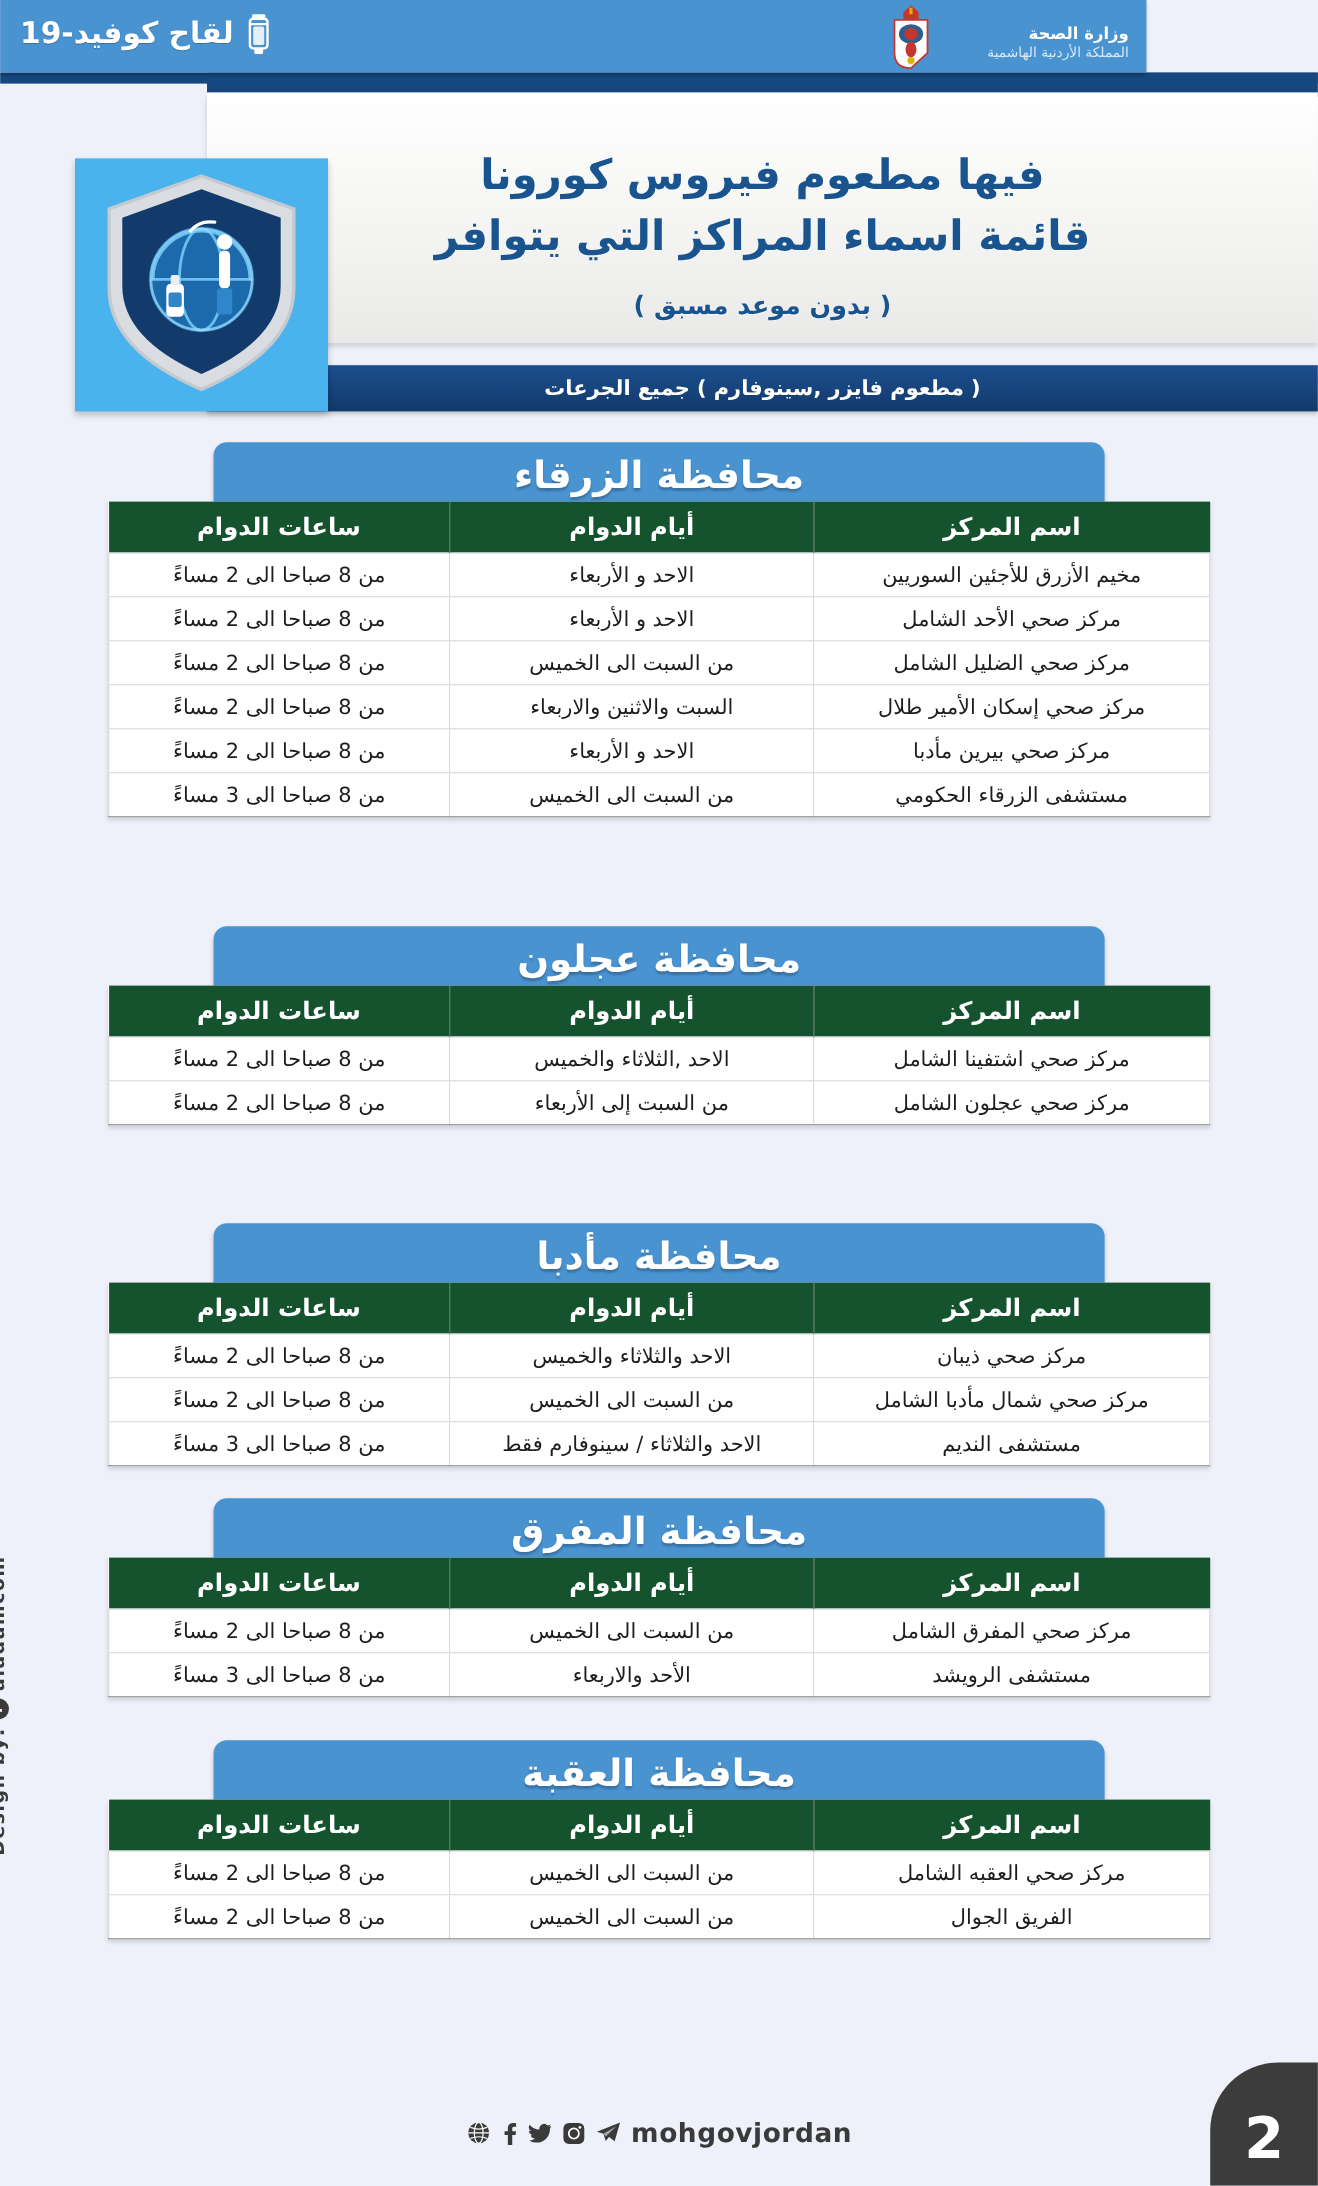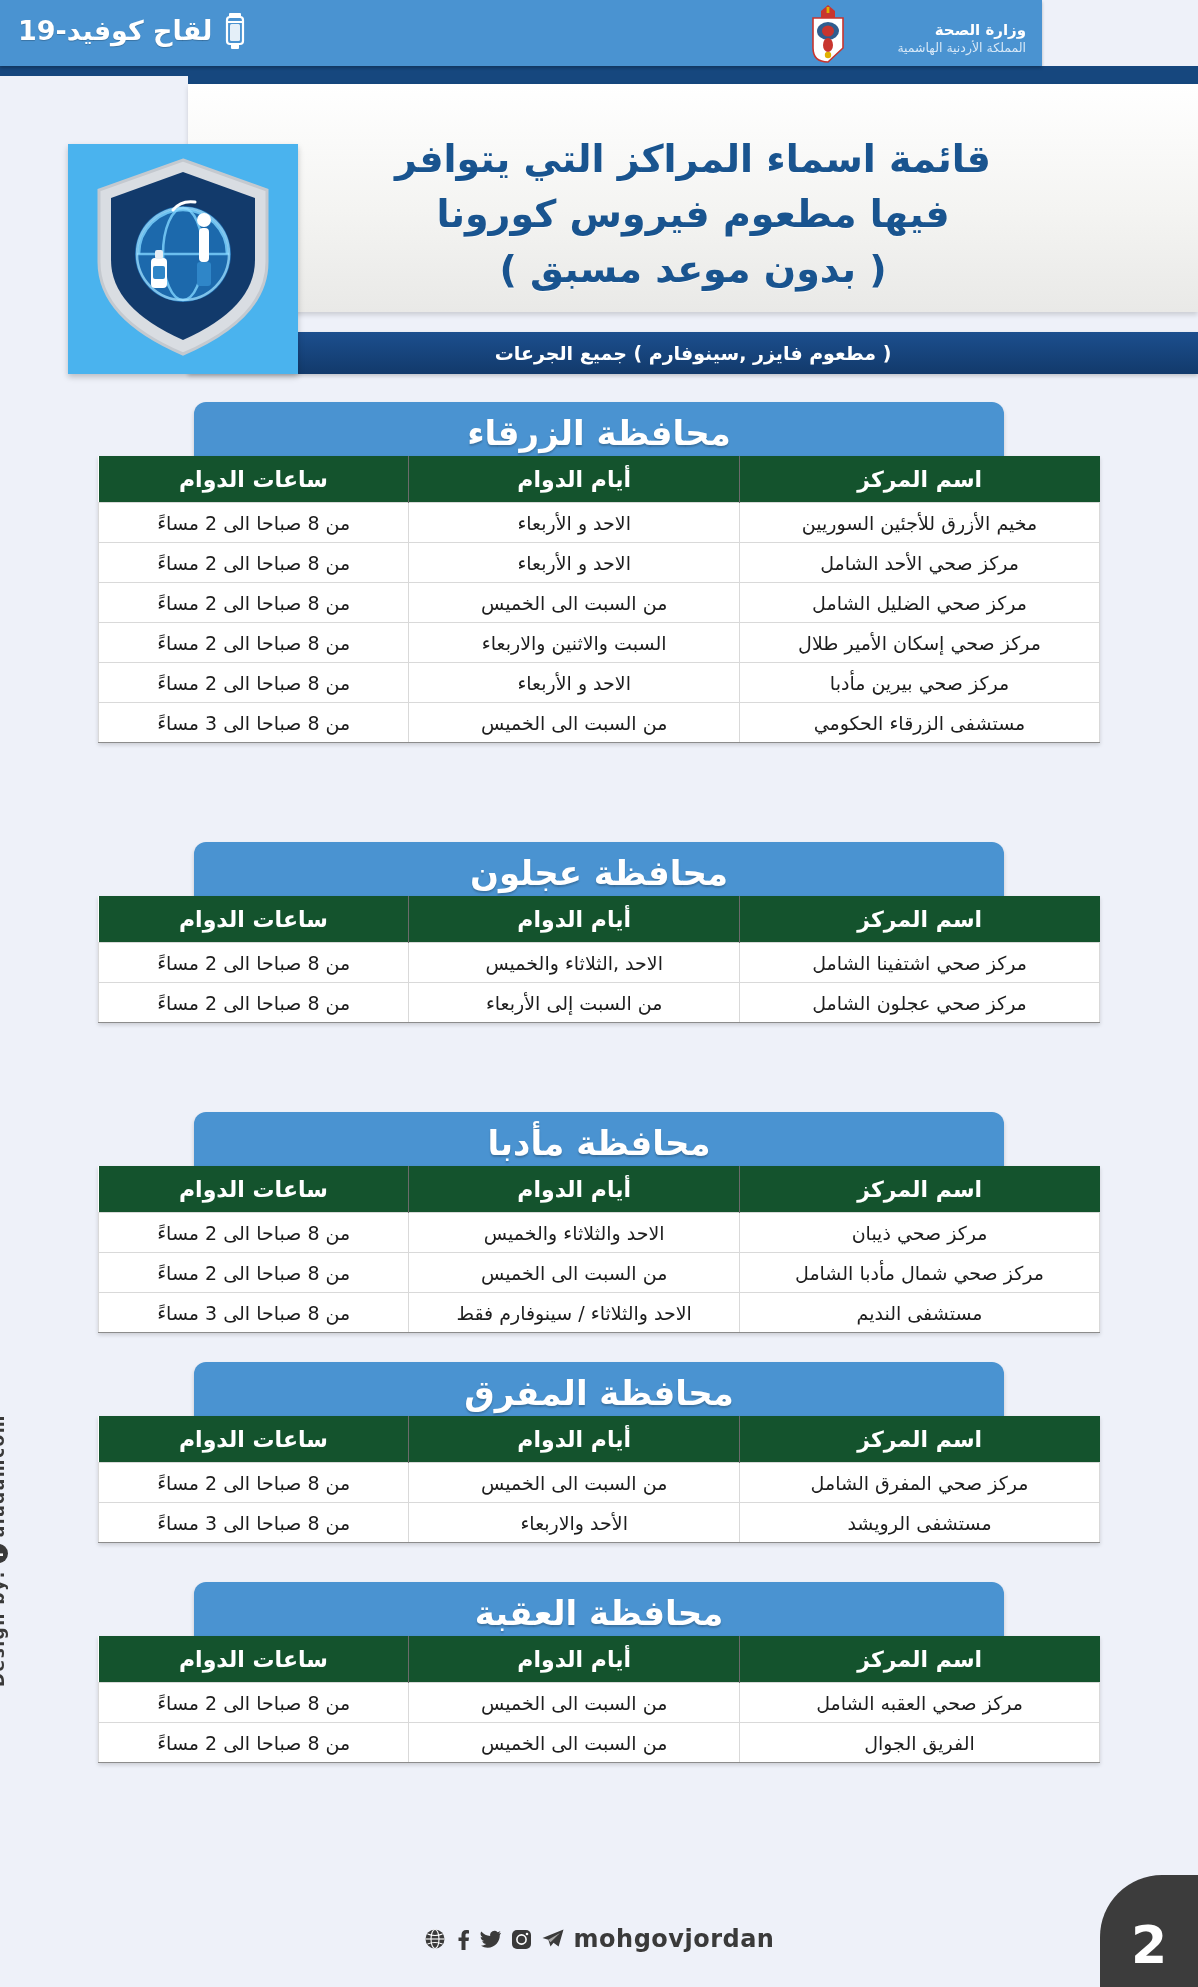--- a/index.html
+++ b/index.html
@@ -51,21 +51,21 @@
     position:absolute;top:0px;left:188px;width:1010px;height:22px;
     background:#16477e;
   }
   .title-text{
     position:absolute;top:48px;left:0;width:1010px;
     text-align:center;direction:rtl;
     color:#19548f;font-weight:bold;
     font-size:38px;line-height:1.45;
     text-shadow:0 1px 0 rgba(255,255,255,.6);
   }
-  .title-line3{font-size:38px;}
+  .title-line3{font-size:23px;margin-top:20px;}
   .subtitle-bar{
     position:absolute;top:266px;left:188px;width:1010px;height:42px;
     background:linear-gradient(180deg,#1c4f8e 0%,#123a6b 100%);
     display:flex;align-items:center;justify-content:center;
     color:#ffffff;font-size:19px;font-weight:bold;direction:rtl;
     box-shadow:0 2px 4px rgba(0,0,0,.2);
   }
 
   
   .badge-box{
@@ -179,22 +179,22 @@
     </span>
   </div>
 </div>
 
 <div class="left-strip"></div>
 
 <div class="title-wrap">
   <div class="title-dark-tab"></div>
   <div class="title-panel">
     <div class="title-text">
+      <div>فيها مطعوم فيروس كورونا</div>
       <div>قائمة اسماء المراكز التي يتوافر</div>
-      <div>فيها مطعوم فيروس كورونا</div>
       <div class="title-line3">( بدون موعد مسبق )</div>
     </div>
   </div>
   <div class="subtitle-bar">( مطعوم فايزر ,سينوفارم )  جميع الجرعات</div>
 
   <div class="badge-box">
     <svg width="212" height="212" viewBox="0 0 212 212">
       <path d="M106 10 L190 40 L190 112 Q190 168 106 204 Q22 168 22 112 L22 40 Z" fill="#d9dde2" stroke="#c4c9cf" stroke-width="3"></path>
       <path d="M106 22 L178 48 L178 110 Q178 158 106 190 Q34 158 34 110 L34 48 Z" fill="#123a6b"></path>
       <circle cx="106" cy="104" r="48" fill="#1d6bb0" opacity=".95"></circle>

